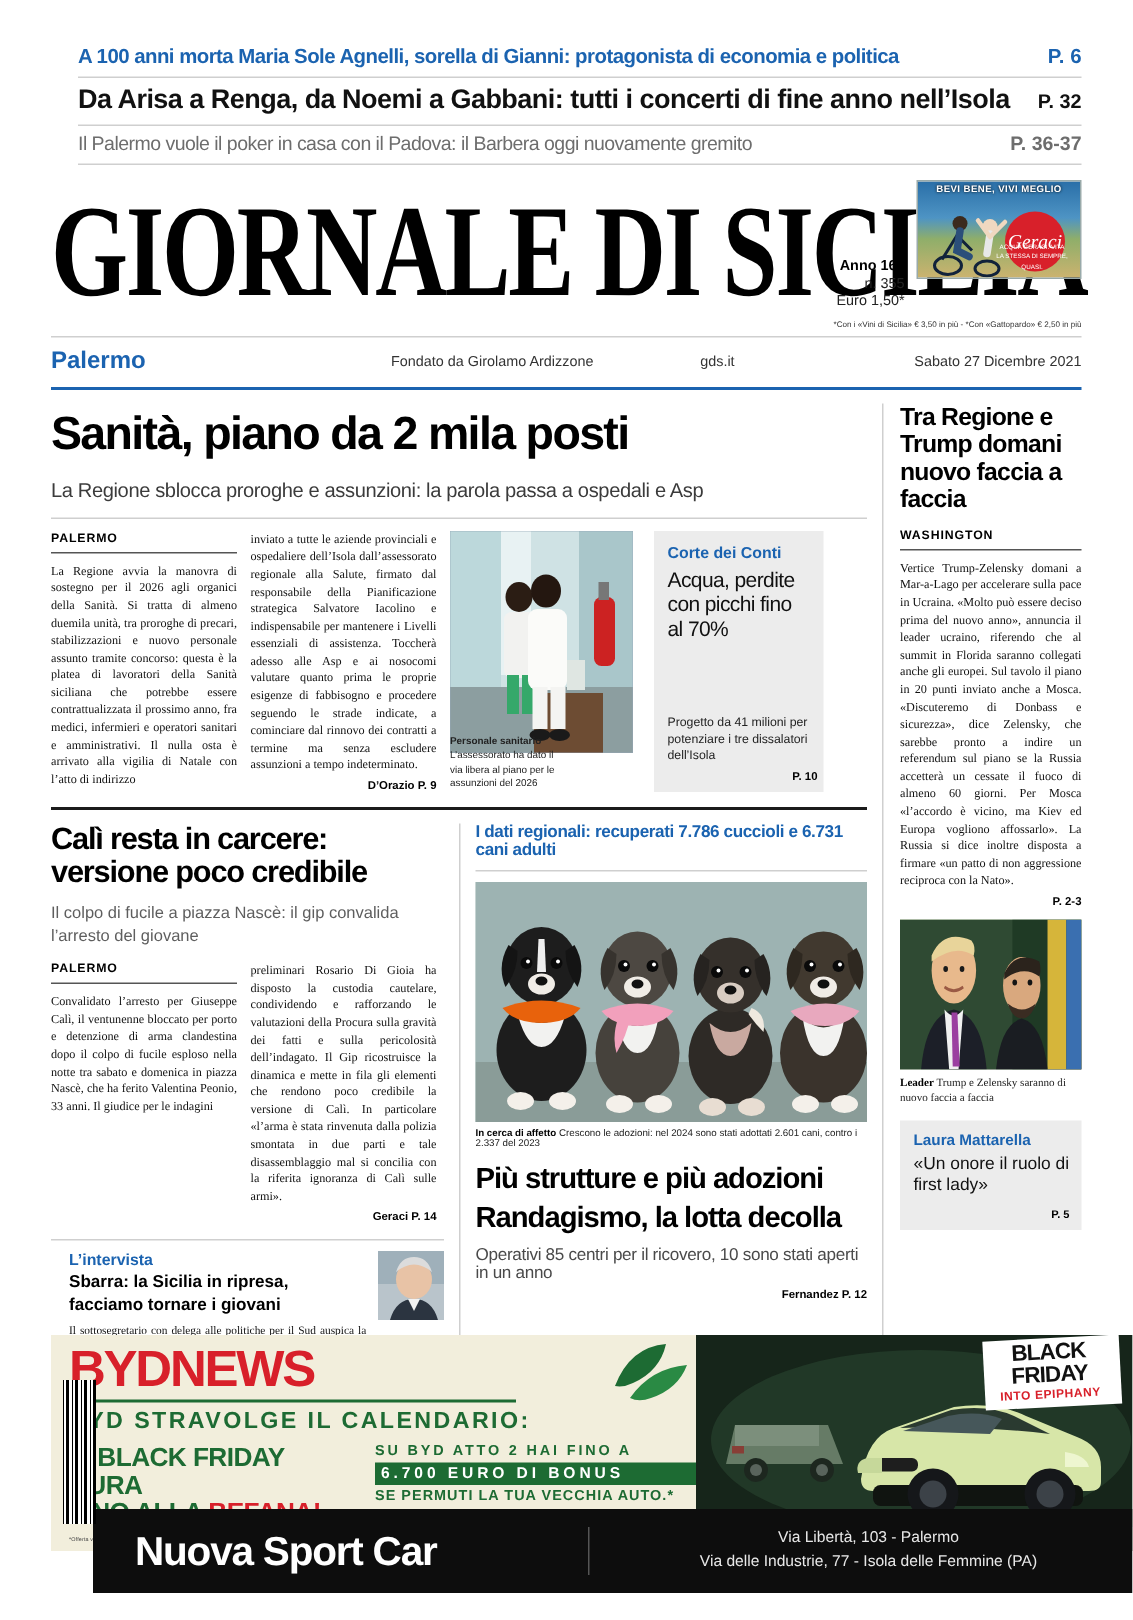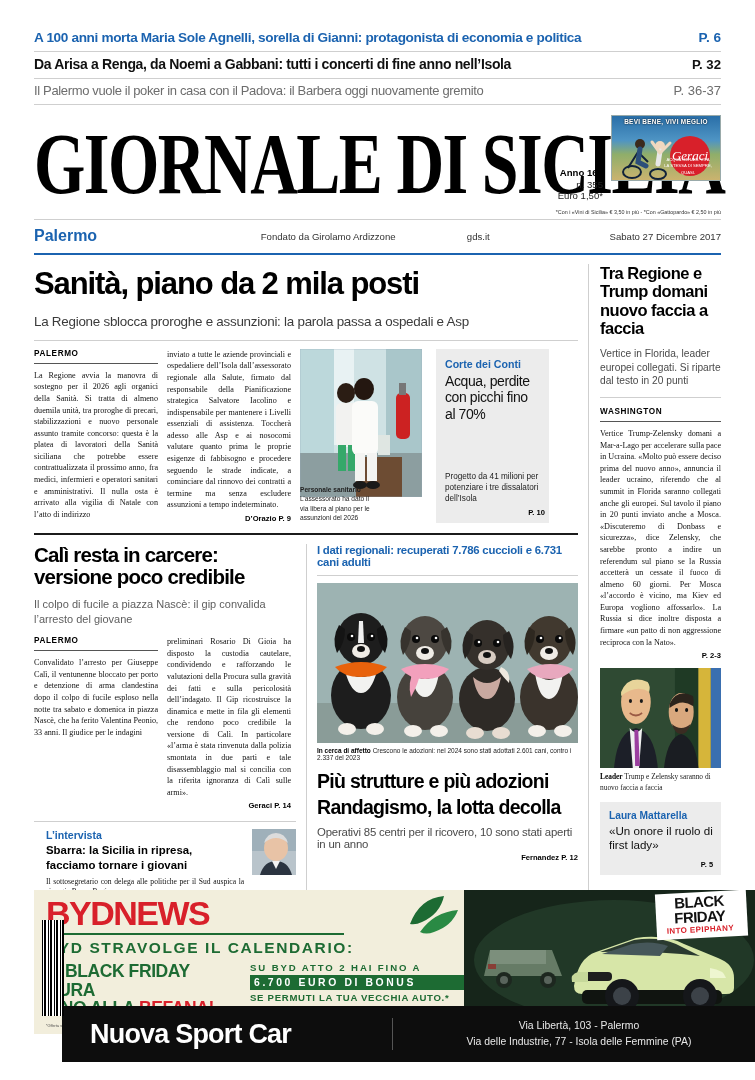--- a/index.html
+++ b/index.html
@@ -5,32 +5,32 @@
   * { box-sizing: border-box; margin: 0; padding: 0; }
   html, body {
     width: 755px; height: 1080px;
     background: #ffffff;
     font-family: "Liberation Sans", sans-serif;
     overflow: hidden;
   }
   .page { position: relative; width: 755px; height: 1080px; background: #fff; }
 
   
-  .teasers { padding: 26px 34px 0 34px; border-radius: 19px; }
+  .teasers { padding: 26px 34px 0 52px; border-radius: 19px; }
   .teaser {
     display: flex; align-items: baseline; justify-content: space-between;
     border-bottom: 1px solid #cfcfcf;
     padding: 4px 0 6px 0;
   }
-  .teaser-txt { font-weight: bold; font-size: 14px; letter-spacing: -0.35px; }
+  .teaser-txt { font-weight: bold; font-size: 18px; letter-spacing: -0.35px; }
   .teaser-pg  { font-weight: bold; font-size: 13.2px; white-space: nowrap; padding-left: 10px; }
   .t1 .teaser-txt, .t1 .teaser-pg { color: #1b63b0; font-size: 13.6px; }
   .t2 .teaser-txt, .t2 .teaser-pg { color: #111; }
   .t3 .teaser-txt, .t3 .teaser-pg { color: #6d6d6d; font-weight: normal; font-size: 13px; }
-  .t3 .teaser-pg { font-weight: normal; }
+  .t3 .teaser-pg { font-weight: bold; }
 
   
   .masthead { position: relative; padding: 6px 34px 0 34px; height: 108px; }
   .logo {
     font-family: "Liberation Serif", serif;
     font-weight: bold;
     font-size: 66px;
     line-height: 74px;
     letter-spacing: -1.5px;
     color: #000;
@@ -301,21 +301,21 @@
       <div class="num">n. 355</div>
       <div class="eur">Euro 1,50*</div>
     </div>
     <div class="price-note">*Con i «Vini di Sicilia» € 3,50 in più - *Con «Gattopardo» € 2,50 in più</div>
   </div>
 
   <div class="edition-bar">
     <span class="edition-city">Palermo</span>
     <span class="edition-found">Fondato da Girolamo Ardizzone</span>
     <span class="edition-site">gds.it</span>
-    <span class="edition-date">Sabato 27 Dicembre 2017</span>
+    <span class="edition-date">Sabato 27 Dicembre 2021</span>
   </div>
 
   <div class="main">
 
     <div class="left-col">
 
       <div>
         <div class="lead-head">Sanità, piano da 2 mila posti</div>
         <div class="lead-sub">La Regione sblocca proroghe e assunzioni: la parola passa a ospedali e Asp</div>
 
@@ -499,21 +499,20 @@
             <span>Fernandez</span>
             <span class="pg">P. 12</span>
           </div>
         </div>
       </div>
     </div>
 
     <div class="right-col">
       <div>
         <div class="sb-head">Tra Regione e Trump domani nuovo faccia a faccia</div>
-        <div class="sb-sub">Vertice in Florida, leader europei collegati. Si riparte dal testo in 20 punti</div>
         <div class="sb-dateline">WASHINGTON</div>
         <div class="bodytext">Vertice Trump-Zelensky domani a Mar-a-Lago per accelerare sulla pace in Ucraina. «Molto può essere deciso prima del nuovo anno», annuncia il leader ucraino, riferendo che al summit in Florida saranno collegati anche gli europei. Sul tavolo il piano in 20 punti inviato anche a Mosca. «Discuteremo di Donbass e sicurezza», dice Zelensky, che sarebbe pronto a indire un referendum sul piano se la Russia accetterà un cessate il fuoco di almeno 60 giorni. Per Mosca «l’accordo è vicino, ma Kiev ed Europa vogliono affossarlo». La Russia si dice inoltre disposta a firmare «un patto di non aggressione reciproca con la Nato».</div>
         <div class="byline">P. 2-3</div>
 
         <div class="sb-photo">
           <svg viewBox="0 0 155 100" width="100%" height="100" preserveAspectRatio="none">
             <rect width="155" height="100" fill="#2f4a33"></rect>
             <rect x="96" y="0" width="30" height="100" fill="#1f3a25"></rect>
             <rect x="126" y="0" width="16" height="100" fill="#d6b53a"></rect>
             <rect x="142" y="0" width="13" height="100" fill="#3a6fb0"></rect>

